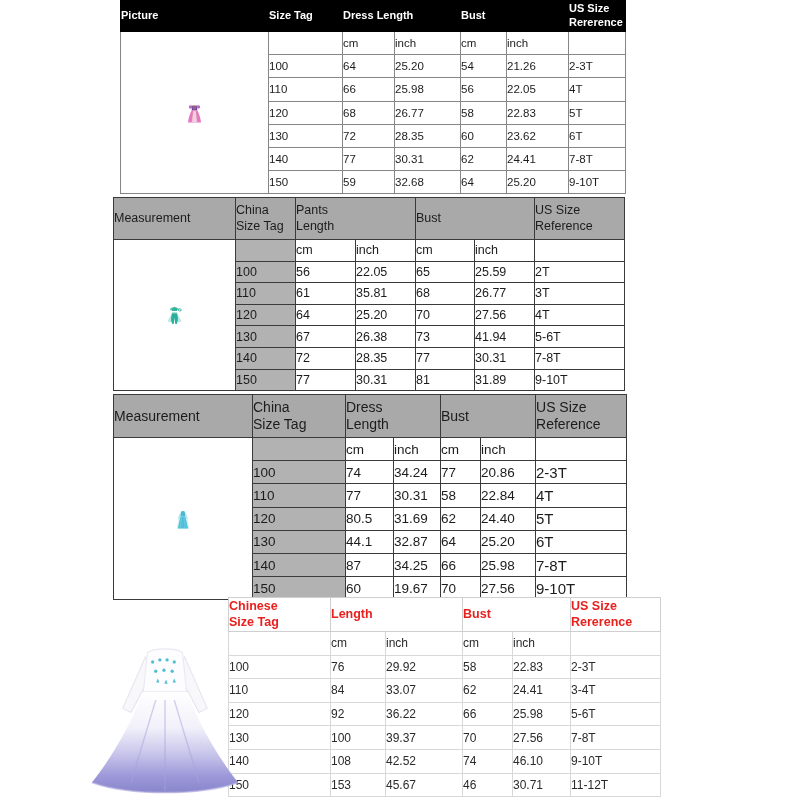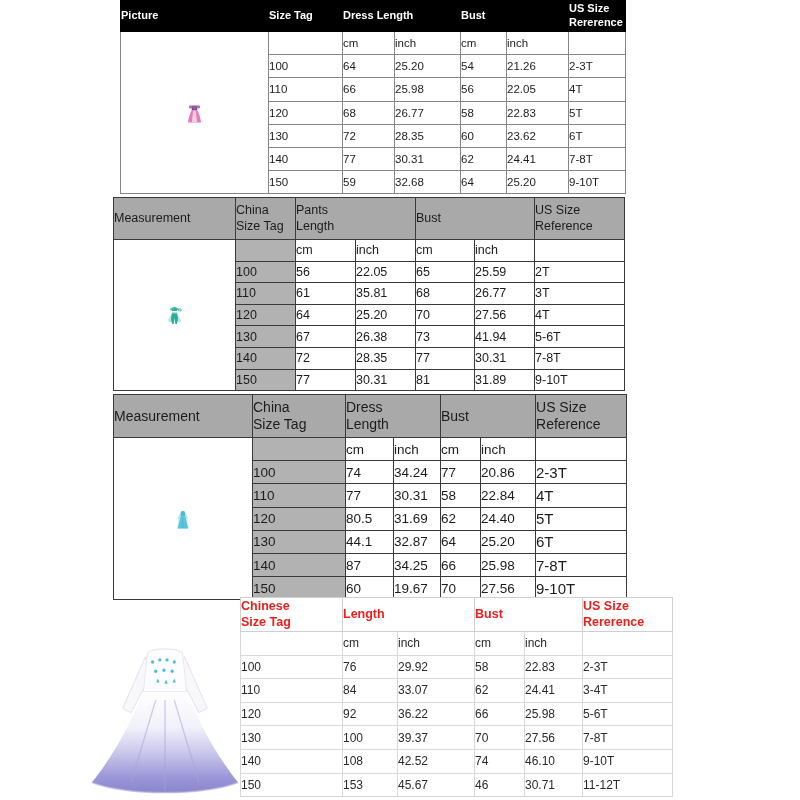--- a/index.html
+++ b/index.html
@@ -19,21 +19,21 @@
   .t2{left:113px;top:197px;}
   .t2 th{background:var(--gray-hdr,#a9a9a9);font-weight:normal;font-size:12.5px;height:41px;border:1px solid #3a3a3a;}
   .t2 td{border:1px solid #3a3a3a;font-size:12.5px;height:20.6px;}
   .t3{left:113px;top:394px;}
   .t3 th{background:var(--gray-hdr,#a9a9a9);font-weight:normal;font-size:14px;height:42px;border:1px solid #3a3a3a;}
   .t3 td{border:1px solid #3a3a3a;font-size:13.5px;height:22.2px;}
   .t3 td.us-col{font-size:15px;}
   .size-col{background:var(--gray-size,#b2b2b2);}
 
   
-  .t4{left:240px;top:597px;padding-left:24px;}
+  .t4{left:228px;top:597px;padding-left:24px;}
   .t4 th{background:#fff;color:var(--red-hdr,#e8201e);font-weight:bold;font-size:12.5px;height:33px;border:1px solid #cfcfcf;}
   .t4 td{border:1px solid #d8d8d8;font-size:12px;height:22.6px;color:#2a2a2a;}
 
   .pic-cell{background:#fff;padding:2px;}
   .pic-cell svg{width:100%;height:100%;display:block;}
   .pic4{position:absolute;left:86px;top:628px;width:158px;height:170px;}
   .pic4 svg{width:100%;height:100%;display:block;}
 </style>
 </head>
 <body>

